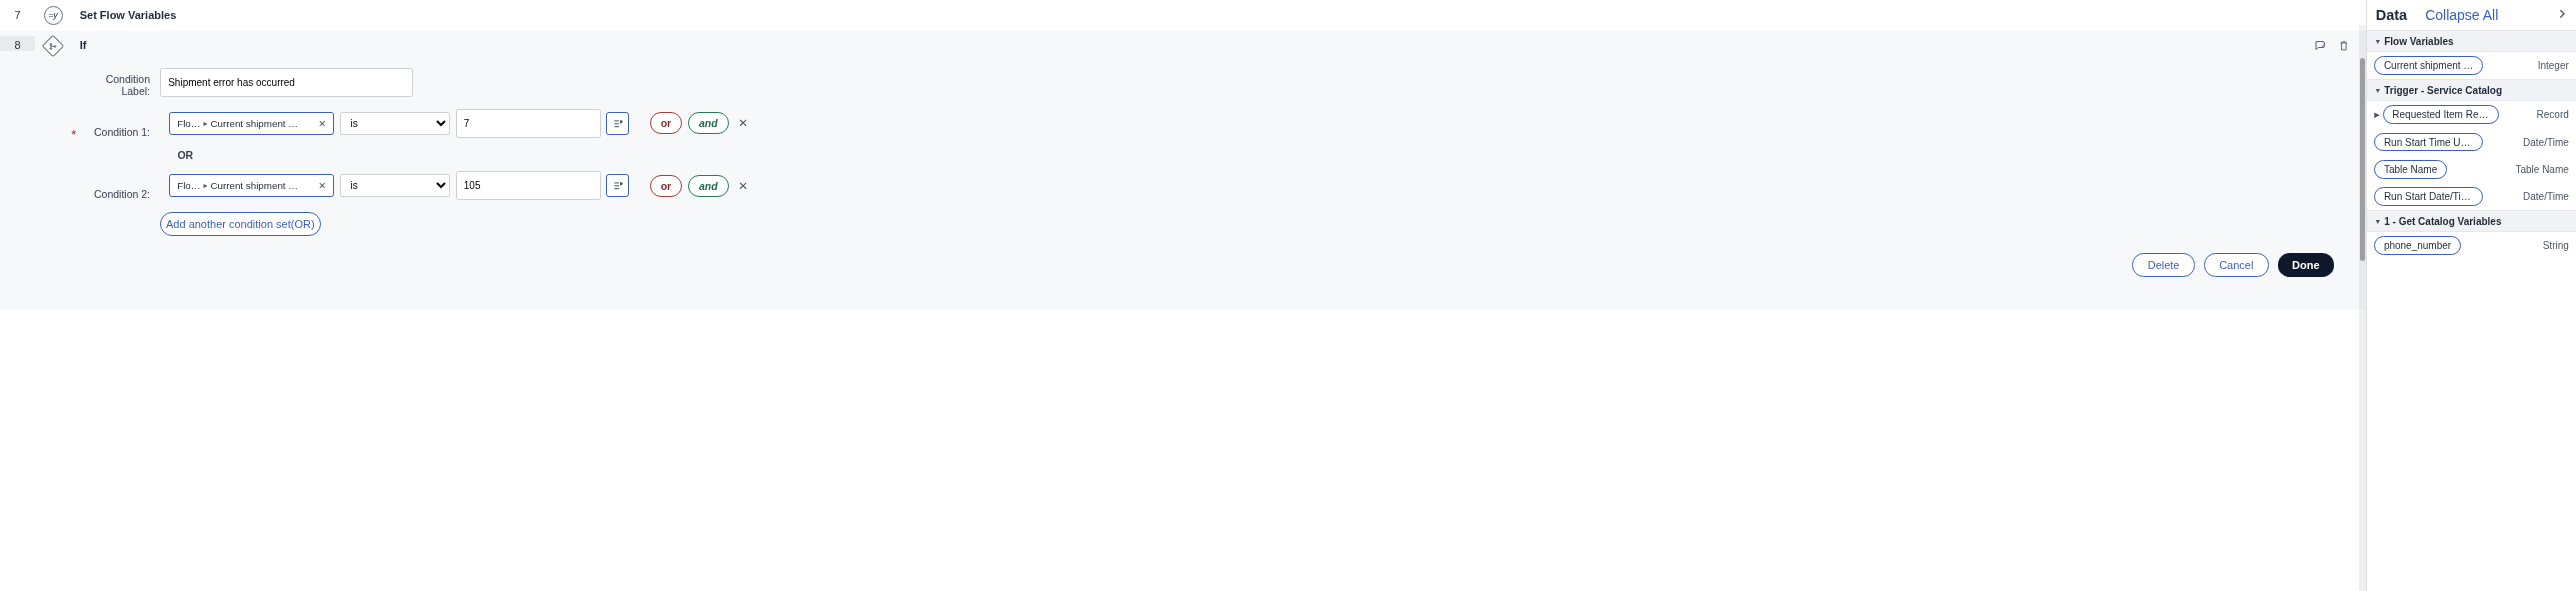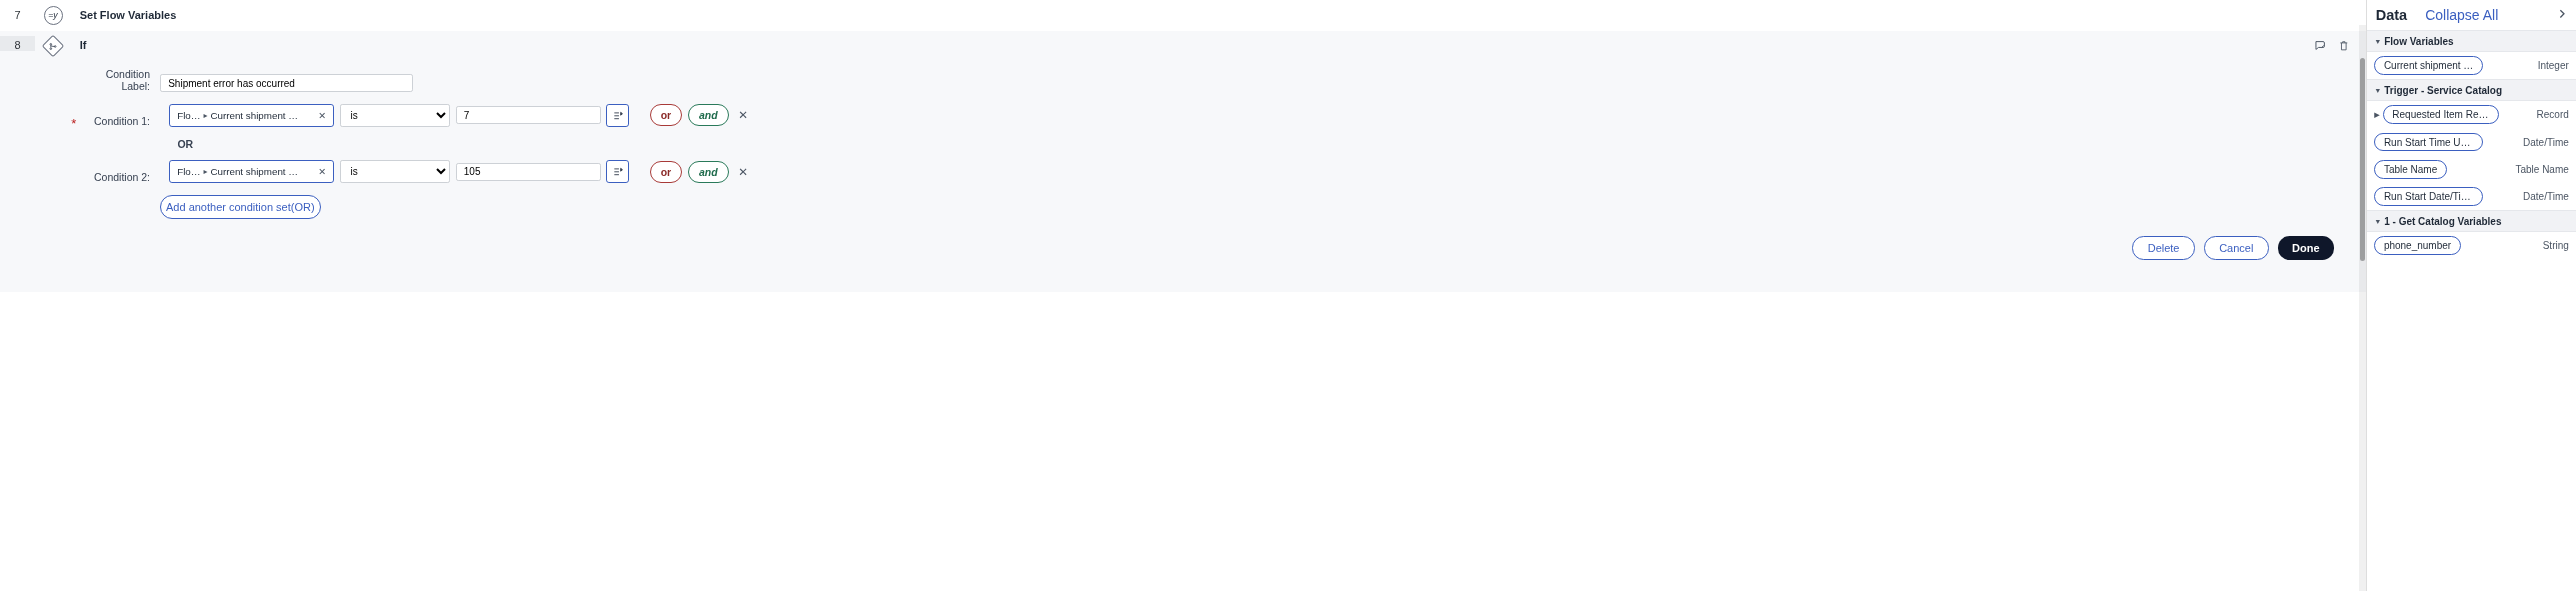--- a/index.html
+++ b/index.html
@@ -25,21 +25,21 @@
 .header-icon-btn { width: 16px; height: 16px; background: none; border: none; color: #4b5563; cursor: pointer; display: flex; align-items: center; justify-content: center; }
 
 .step-num-8 { background: #e8eaed; }
 
 
 .form-body { padding: 8.7px 14.5px 14.5px 80px; }
 .form-row { display: flex; align-items: flex-end; margin-bottom: 11.6px; }
 .form-label { width: 80px; text-align: right; padding-right: 10px; color: #374151; font-size: 10.5px; }
 .form-label.req { position: relative; }
 .req-mark { color: #b91c1c; position: absolute; left: -8.7px; top: 1.4px; font-size: 13px; }
-.text-input { height: 18px; border: 0.7px solid #cdd1d6; border-radius: 2.2px; padding: 0 7.2px; font-size: 10px; background: #fff; }
+.text-input { height: 29px; border: 0.7px solid #cdd1d6; border-radius: 2.2px; padding: 0 7.2px; font-size: 10px; background: #fff; }
 .text-input.wide { width: 253px; }
 
 .cond-row { display: flex; align-items: center; gap: 5.8px; padding-left: 9px; }
 .pill-container { display: flex; align-items: center; height: 23px; border: 1.1px solid #3b5fc0; border-radius: 2.9px; background: #fff; padding: 0 4.3px 0 7.2px; width: 165px; }
 .pill-text { flex: 1; overflow: hidden; white-space: nowrap; text-overflow: ellipsis; font-size: 9.8px; color: #1f2937; }
 .pill-caret { color: #4b5563; padding: 0 2.9px; font-size: 8px; }
 .pill-x { width: 13px; height: 13px; color: #4b5563; cursor: pointer; display: flex; align-items: center; justify-content: center; font-size: 9.4px; }
 
 .sel { height: 23px; border: 0.7px solid #cdd1d6; border-radius: 2.2px; background: #fff; padding: 0 5.8px; font-size: 10px; width: 110px; }
 .val-input { width: 145px; }

